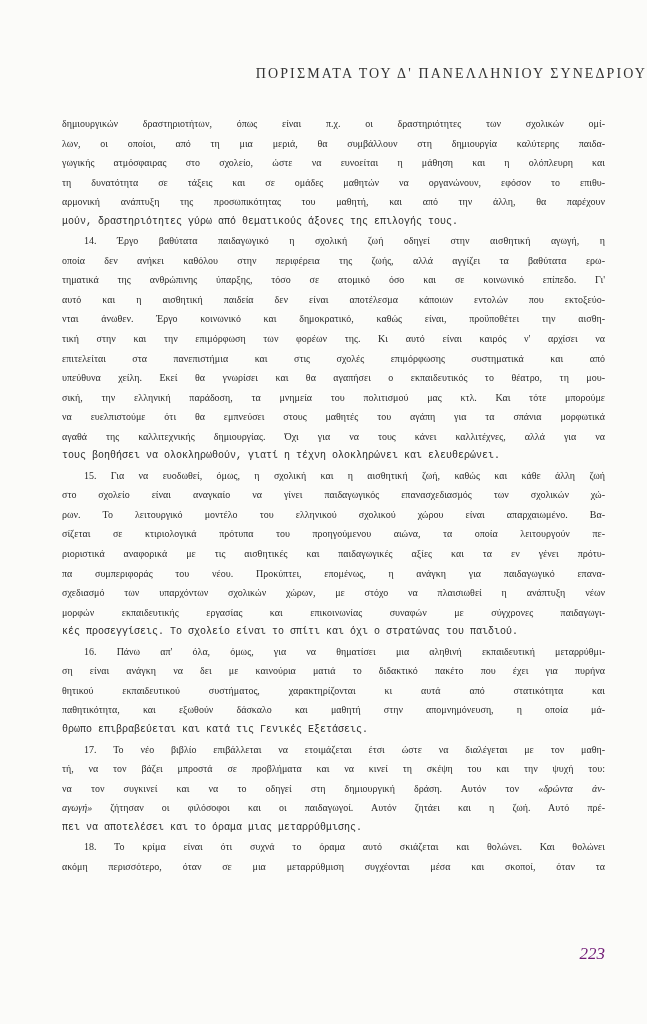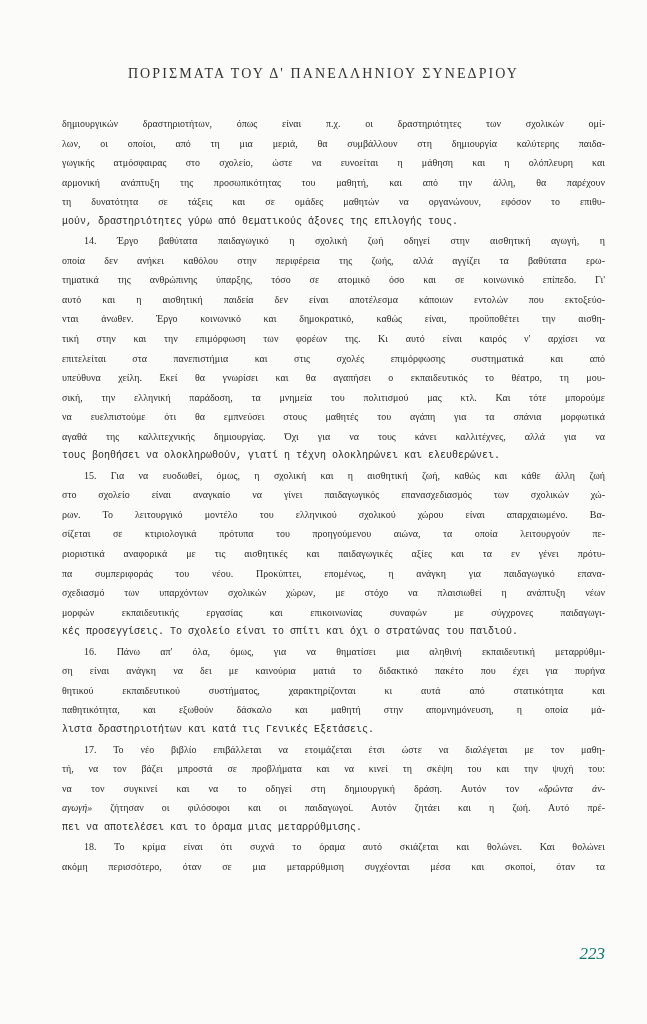--- a/index.html
+++ b/index.html
@@ -5,53 +5,53 @@
   html, body { margin: 0; padding: 0; }
   body {
     width: 647px; height: 1024px; overflow: hidden;
     background: #fbfbf9;
     font-family: "Liberation Serif", "DejaVu Serif", serif;
     color: #2a2a2a;
     position: relative;
   }
   .running-head {
     position: absolute; top: 66px; left: 0; width: 647px;
-    text-align: center;
+    text-align: right;
     font-size: 14px; letter-spacing: 2.1px;
     color: #333;
   }
   .body-text {
     position: absolute; top: 114px; left: 62px; width: 543px;
   }
   .line {
     height: 19.55px; line-height: 19.55px;
     font-size: 10px;
     white-space: nowrap;
     text-align: justify; text-align-last: justify;
     overflow: hidden;
   }
   .line.last { text-align-last: left; font-family: Liberation Mono, monospace; }
   .line.indent { padding-left: 22px; }
   .line em { font-style: italic; }
   .page-number {
     position: absolute; top: 944px; right: 42px;
-    font-size: 17px; font-style: italic; color: #0f766e;
+    font-size: 17px; font-style: italic; color: #701a75;
   }
 </style>
 </head>
 <body>
 
 <div class="running-head">ΠΟΡΙΣΜΑΤΑ ΤΟΥ Δ' ΠΑΝΕΛΛΗΝΙΟΥ ΣΥΝΕΔΡΙΟΥ</div>
 
 <div class="body-text" id="body-text">
     <div class="line">δημιουργικών δραστηριοτήτων, όπως είναι π.χ. οι δραστηριότητες των σχολικών ομί-</div>
     <div class="line">λων, οι οποίοι, από τη μια μεριά, θα συμβάλλουν στη δημιουργία καλύτερης παιδα-</div>
     <div class="line">γωγικής ατμόσφαιρας στο σχολείο, ώστε να ευνοείται η μάθηση και η ολόπλευρη και</div>
+    <div class="line">τη δυνατότητα σε τάξεις και σε ομάδες μαθητών να οργανώνουν, εφόσον το επιθυ-</div>
     <div class="line">αρμονική ανάπτυξη της προσωπικότητας του μαθητή, και από την άλλη, θα παρέχουν</div>
-    <div class="line">τη δυνατότητα σε τάξεις και σε ομάδες μαθητών να οργανώνουν, εφόσον το επιθυ-</div>
     <div class="line last">μούν, δραστηριότητες γύρω από θεματικούς άξονες της επιλογής τους.</div>
     <div class="line indent">14. Έργο βαθύτατα παιδαγωγικό η σχολική ζωή οδηγεί στην αισθητική αγωγή, η</div>
     <div class="line">οποία δεν ανήκει καθόλου στην περιφέρεια της ζωής, αλλά αγγίζει τα βαθύτατα ερω-</div>
     <div class="line">τηματικά της ανθρώπινης ύπαρξης, τόσο σε ατομικό όσο και σε κοινωνικό επίπεδο. Γι'</div>
     <div class="line">αυτό και η αισθητική παιδεία δεν είναι αποτέλεσμα κάποιων εντολών που εκτοξεύο-</div>
     <div class="line">νται άνωθεν. Έργο κοινωνικό και δημοκρατικό, καθώς είναι, προϋποθέτει την αισθη-</div>
     <div class="line">τική στην και την επιμόρφωση των φορέων της. Κι αυτό είναι καιρός ν' αρχίσει να</div>
     <div class="line">επιτελείται στα πανεπιστήμια και στις σχολές επιμόρφωσης συστηματικά και από</div>
     <div class="line">υπεύθυνα χείλη. Εκεί θα γνωρίσει και θα αγαπήσει ο εκπαιδευτικός το θέατρο, τη μου-</div>
     <div class="line">σική, την ελληνική παράδοση, τα μνημεία του πολιτισμού μας κτλ. Και τότε μπορούμε</div>
@@ -64,21 +64,21 @@
     <div class="line">σίζεται σε κτιριολογικά πρότυπα του προηγούμενου αιώνα, τα οποία λειτουργούν πε-</div>
     <div class="line">ριοριστικά αναφορικά με τις αισθητικές και παιδαγωγικές αξίες και τα εν γένει πρότυ-</div>
     <div class="line">πα συμπεριφοράς του νέου. Προκύπτει, επομένως, η ανάγκη για παιδαγωγικό επανα-</div>
     <div class="line">σχεδιασμό των υπαρχόντων σχολικών χώρων, με στόχο να πλαισιωθεί η ανάπτυξη νέων</div>
     <div class="line">μορφών εκπαιδευτικής εργασίας και επικοινωνίας συναφών με σύγχρονες παιδαγωγι-</div>
     <div class="line last">κές προσεγγίσεις. Το σχολείο είναι το σπίτι και όχι ο στρατώνας του παιδιού.</div>
     <div class="line indent">16. Πάνω απ' όλα, όμως, για να θηματίσει μια αληθινή εκπαιδευτική μεταρρύθμι-</div>
     <div class="line">ση είναι ανάγκη να δει με καινούρια ματιά το διδακτικό πακέτο που έχει για πυρήνα</div>
     <div class="line">θητικού εκπαιδευτικού συστήματος, χαρακτηρίζονται κι αυτά από στατικότητα και</div>
     <div class="line">παθητικότητα, και εξωθούν δάσκαλο και μαθητή στην απομνημόνευση, η οποία μά-</div>
-    <div class="line last">λιστα δραστηριοτήτων και κατά τις Γενικές Εξετάσεις.</div>
+    <div class="line last">θρωπο επιβραβεύεται και κατά τις Γενικές Εξετάσεις.</div>
     <div class="line indent">17. Το νέο βιβλίο επιβάλλεται να ετοιμάζεται έτσι ώστε να διαλέγεται με τον μαθη-</div>
     <div class="line">τή, να τον βάζει μπροστά σε προβλήματα και να κινεί τη σκέψη του και την ψυχή του:</div>
     <div class="line">να τον συγκινεί και να το οδηγεί στη δημιουργική δράση. Αυτόν τον <em>«δρώντα άν-</em></div>
     <div class="line"><em>αγωγή»</em> ζήτησαν οι φιλόσοφοι και οι παιδαγωγοί. Αυτόν ζητάει και η ζωή. Αυτό πρέ-</div>
     <div class="line last">πει να αποτελέσει και το όραμα μιας μεταρρύθμισης.</div>
     <div class="line indent">18. Το κρίμα είναι ότι συχνά το όραμα αυτό σκιάζεται και θολώνει. Και θολώνει</div>
     <div class="line">ακόμη περισσότερο, όταν σε μια μεταρρύθμιση συγχέονται μέσα και σκοποί, όταν τα</div>
   </div>
 
 <div class="page-number">223</div>

